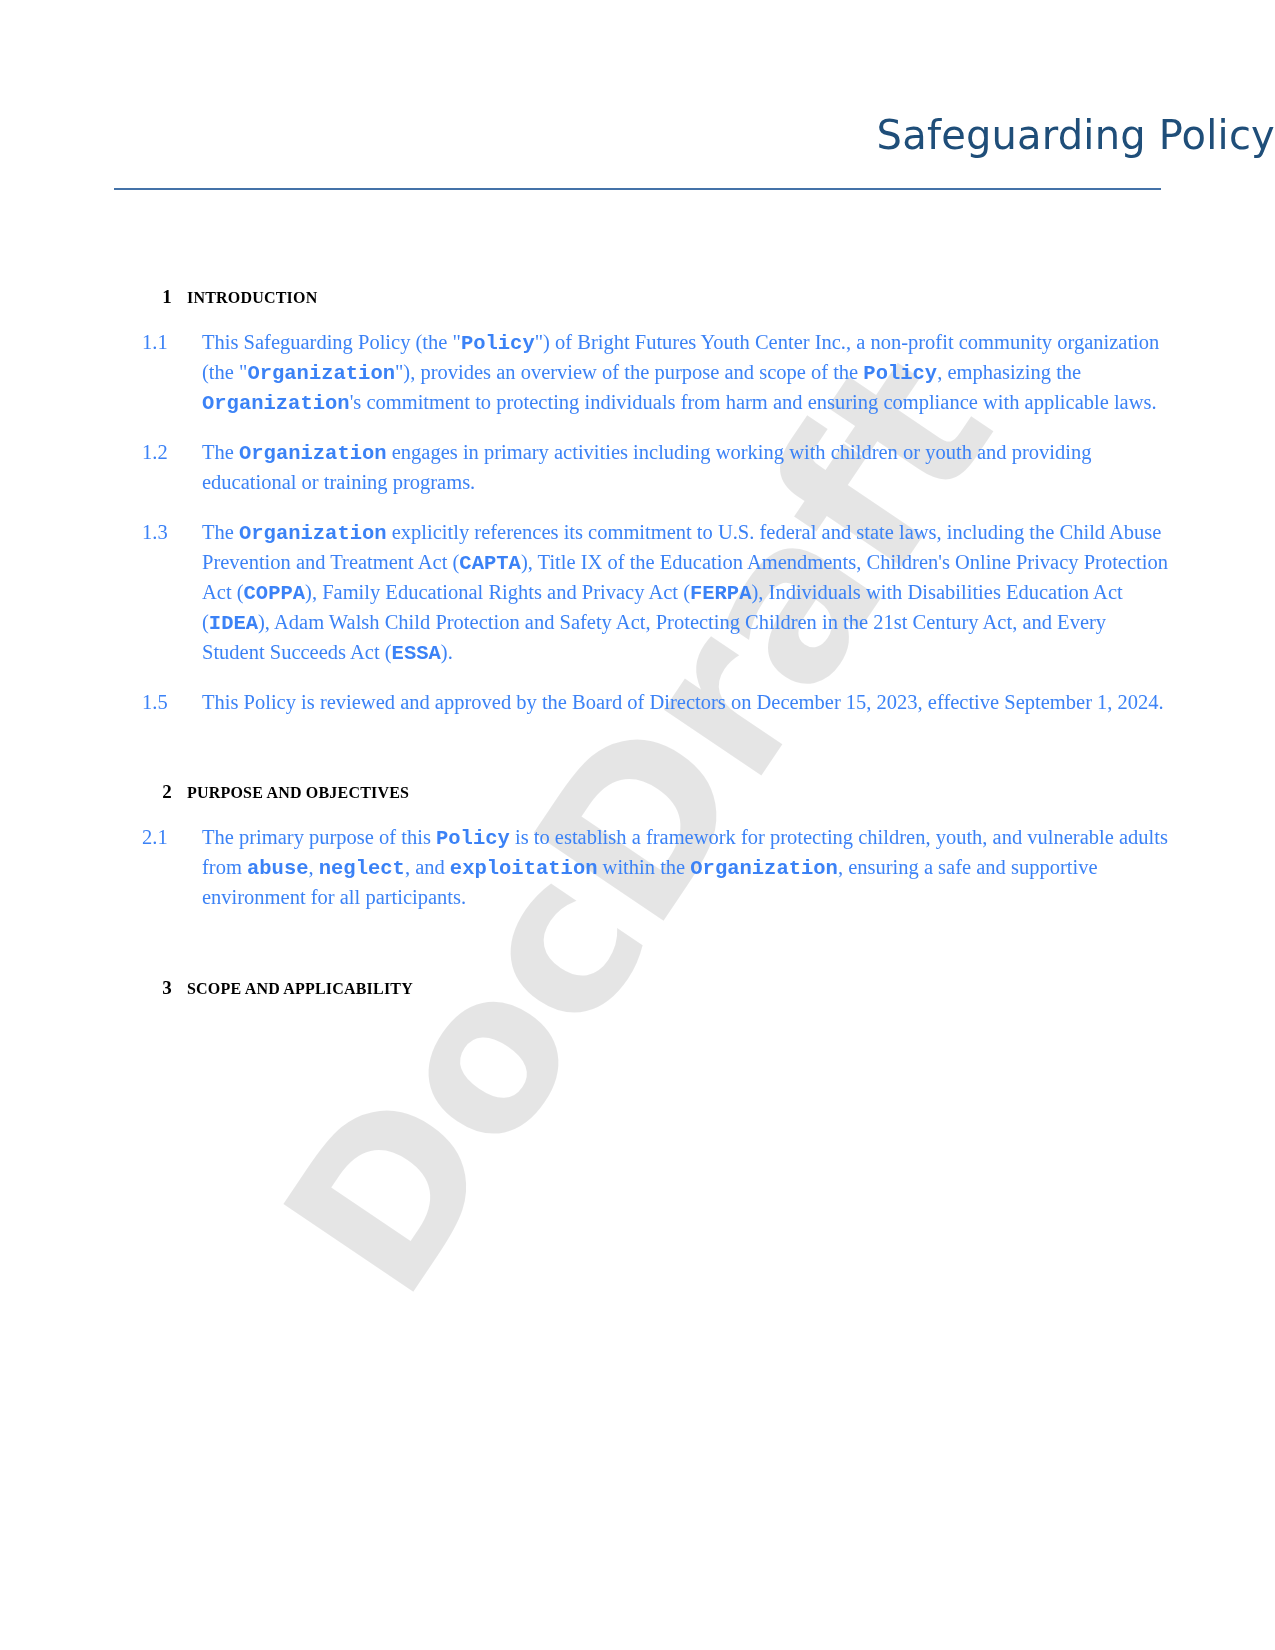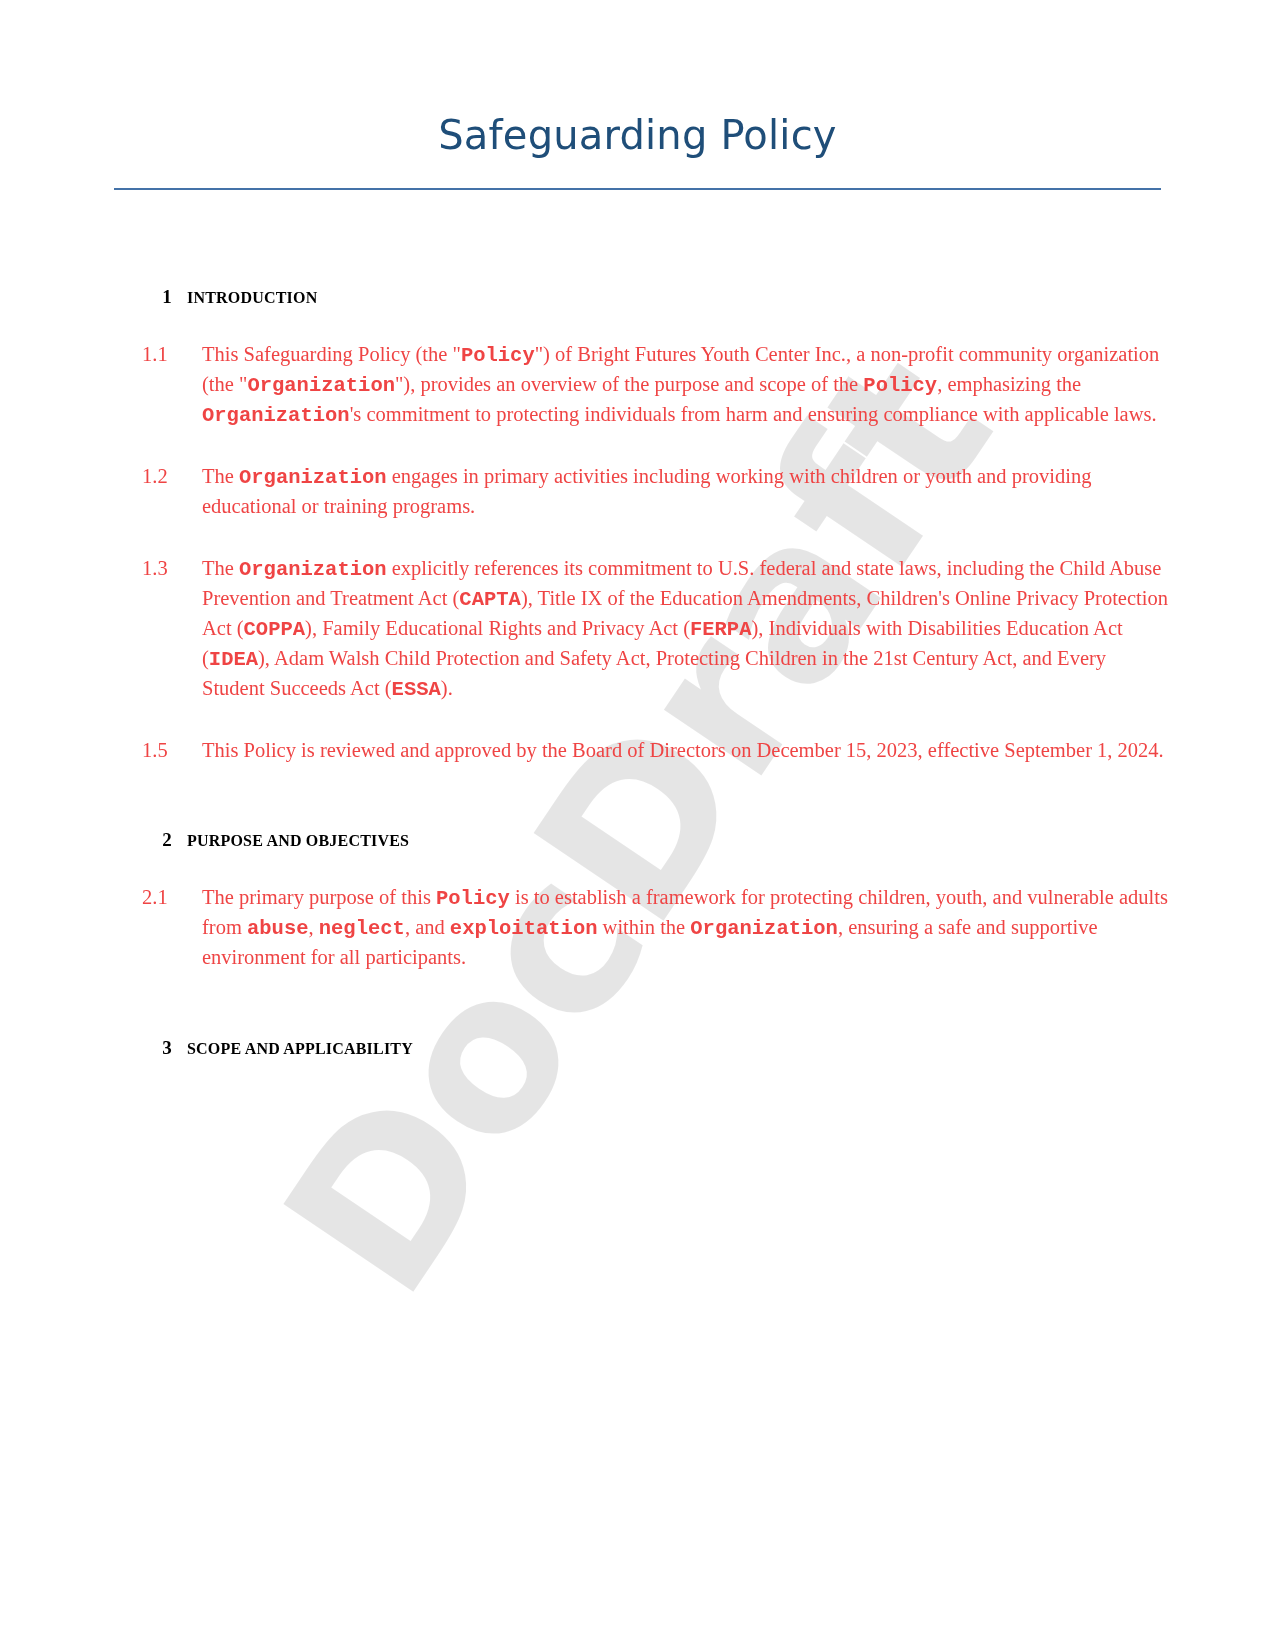--- a/index.html
+++ b/index.html
@@ -42,21 +42,21 @@
     color: rgba(0, 0, 0, 0.10);
     transform: rotate(-56deg);
     white-space: nowrap;
     letter-spacing: -2px;
   }
   .content {
     position: relative;
     z-index: 10;
   }
   .doc-title {
-    text-align: center;
+    text-align: right;
     font-family: "DejaVu Sans", sans-serif;
     font-size: 40px;
     font-weight: normal;
     color: #1F4E79;
     letter-spacing: 0.2px;
     margin: 0;
     padding-top: 113px;
     line-height: 1.1;
   }
   .title-rule {
@@ -89,22 +89,22 @@
     font-size: 19px;
   }
   .section-head .ttl {
     font-size: 16px;
   }
   .clause {
     display: flex;
     align-items: flex-start;
     font-size: 20.5px;
     line-height: 1.42;
-    color: #ef4444;
-    margin-top: 32px;
+    color: #3b82f6;
+    margin-top: 20px;
   }
   .clause .num {
     width: 62px;
     flex: 0 0 62px;
     text-align: left;
     padding-left: 2px;
     box-sizing: border-box;
   }
   .clause .txt {
     flex: 1;

